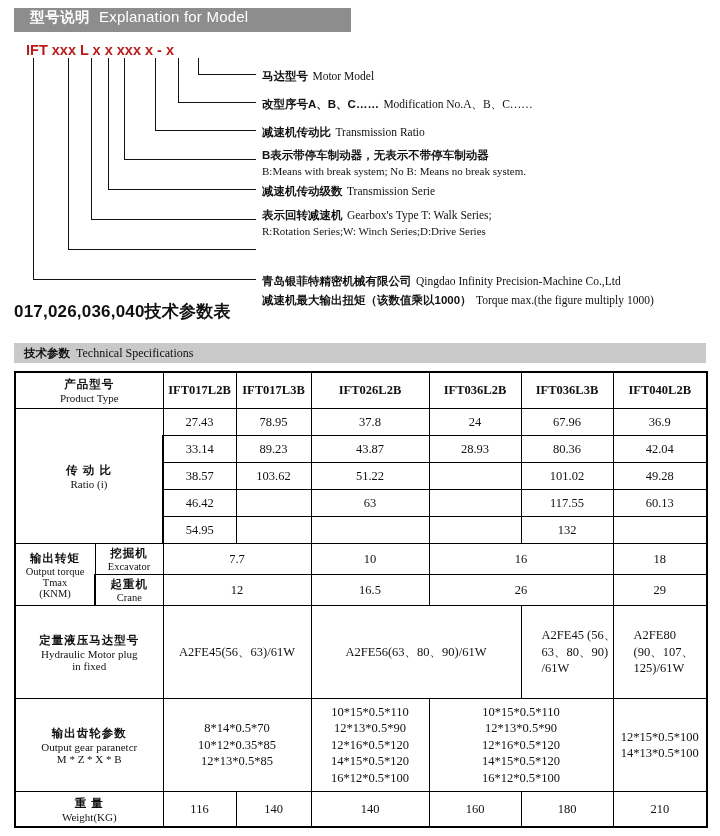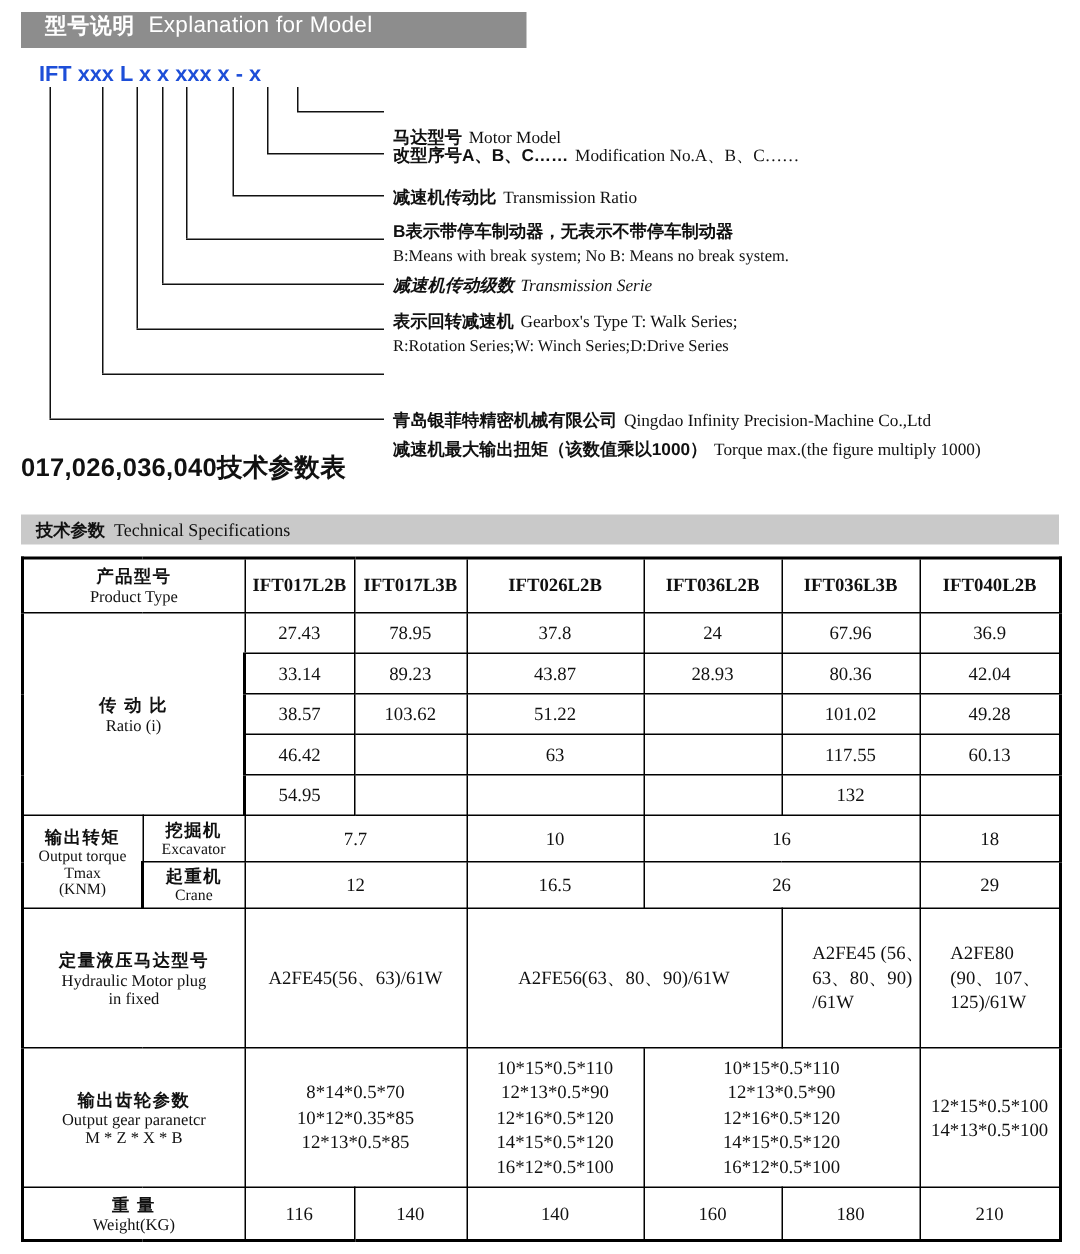--- a/index.html
+++ b/index.html
@@ -50,21 +50,21 @@
     top: 36px;
     width: 720px;
     height: 262px;
   }
   .code-line {
     position: absolute;
     left: 26px;
     top: 6px;
     font-size: 14.5px;
     font-weight: bold;
-    color: #1d4ed8;
+    color: #b91c1c;
     letter-spacing: 0px;
     white-space: nowrap;
   }
   .vrule {
     position: absolute;
     width: 1px;
     background: #111;
   }
   .hrule {
     position: absolute;
@@ -209,41 +209,41 @@
 
   <div class="hrule" style="left:198px; top:38px;  width:58px;"></div>
   <div class="hrule" style="left:178px; top:66px;  width:78px;"></div>
   <div class="hrule" style="left:155px; top:94px;  width:101px;"></div>
   <div class="hrule" style="left:124px; top:123px; width:132px;"></div>
   <div class="hrule" style="left:108px; top:153px; width:148px;"></div>
   <div class="hrule" style="left:91px;  top:183px; width:165px;"></div>
   <div class="hrule" style="left:68px;  top:213px; width:188px;"></div>
   <div class="hrule" style="left:33px;  top:243px; width:223px;"></div>
 
-  <div class="leg" style="left:262px; top:46px;">
+  <div class="leg" style="left:262px; top:30px;">
     <span class="cn">马达型号</span>
     <span class="en">Motor Model</span>
   </div>
 
   <div class="leg" style="left:262px; top:58px;">
     <span class="cn">改型序号A、B、C……</span>
     <span class="en">Modification No.A、B、C……</span>
   </div>
 
   <div class="leg" style="left:262px; top:109px;">
     <span class="cn">B表示带停车制动器，无表示不带停车制动器</span>
     <span class="sub">B:Means with break system; No B: Means no break system.</span>
   </div>
 
   <div class="leg" style="left:262px; top:86px;">
     <span class="cn">减速机传动比</span>
     <span class="en">Transmission Ratio</span>
   </div>
 
-  <div class="leg" style="left:262px; top:145px;font-style:italic;">
+  <div class="leg" style="left:262px; top:145px;">
     <span class="cn">减速机传动级数</span>
     <span class="en">Transmission  Serie</span>
   </div>
 
   <div class="leg" style="left:262px; top:169px;">
     <span class="cn">表示回转减速机</span>
     <span class="en">Gearbox's Type T: Walk Series;</span>
     <span class="sub">R:Rotation Series;W: Winch Series;D:Drive Series</span>
   </div>
 

